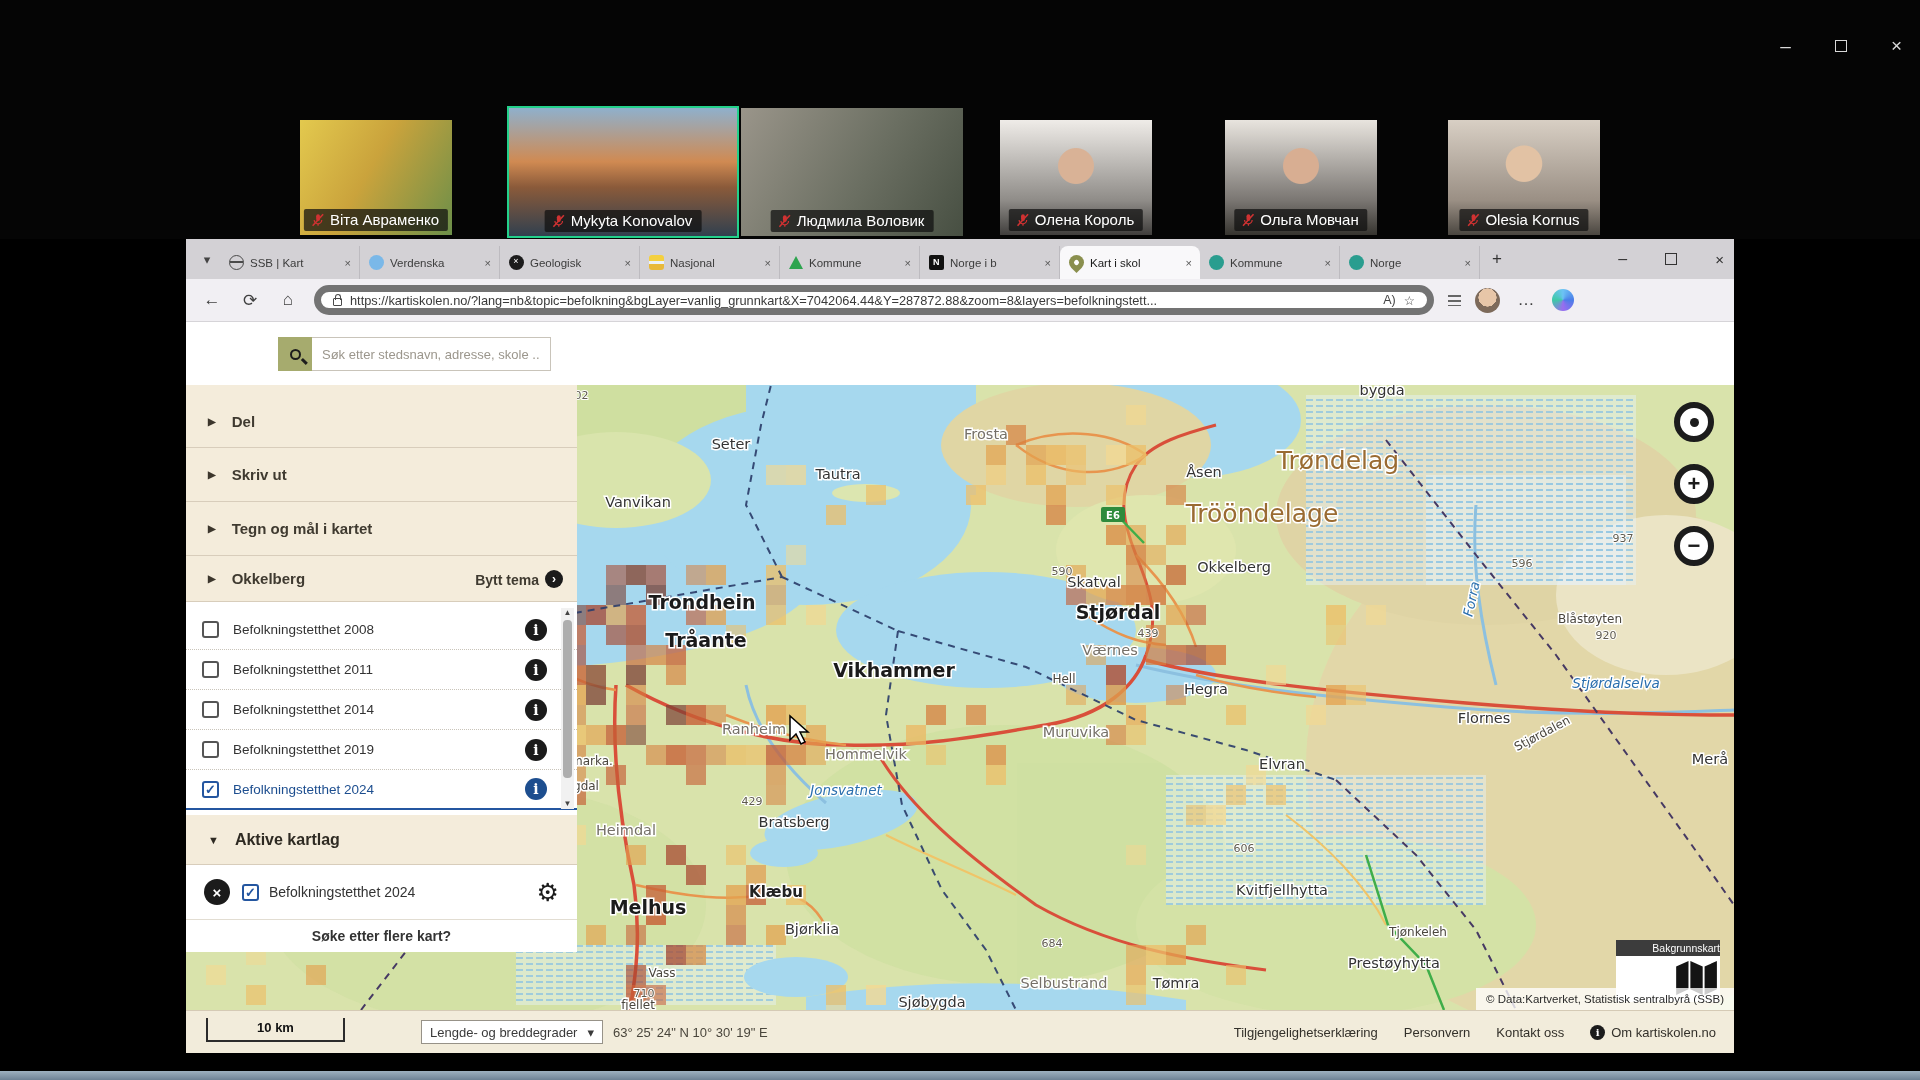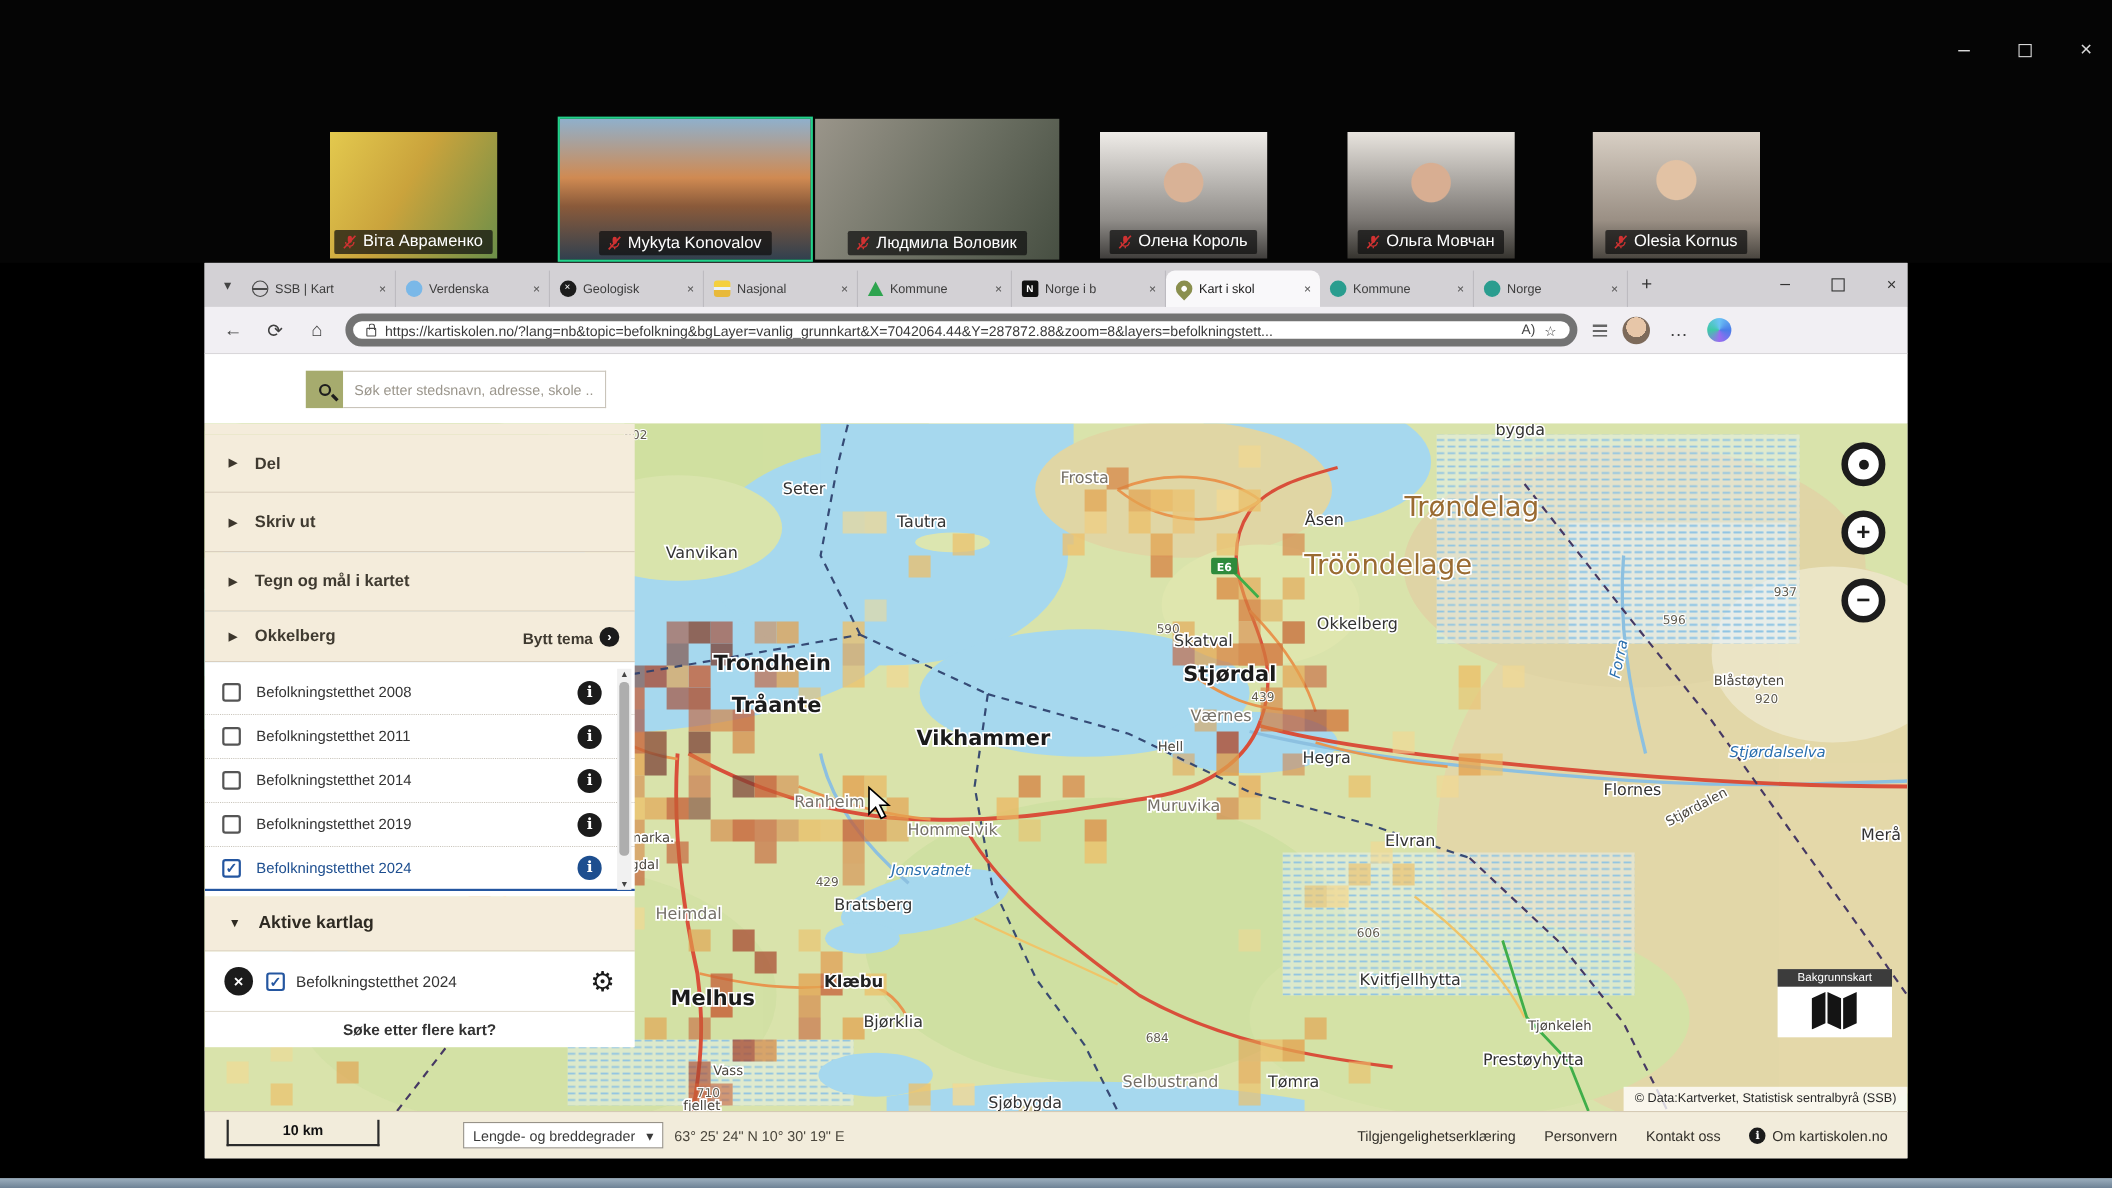--- a/index.html
+++ b/index.html
@@ -71,21 +71,21 @@
   .grid-ic{display:inline-block;letter-spacing:-2px;font-size:13px;color:#3a3a3a;margin-right:4px}
   
   #maparea{position:relative;height:625px;overflow:hidden;background:#d9e3ab}
   #attr{position:absolute;right:0;bottom:0;height:22px;background:rgba(255,255,255,.78);
     font-size:11.5px;color:#2a2a2a;display:flex;align-items:center;padding:0 10px}
   .zbtn{position:absolute;left:1488px;width:40px;height:40px;border-radius:50%;border:6px solid #1c1c1c;
     background:#fff;display:flex;align-items:center;justify-content:center;color:#1c1c1c;font-weight:bold}
   .zbtn .dot{width:9px;height:9px;border-radius:50%;background:#1c1c1c}
   .zbtn.plus{font-size:22px;line-height:1}
   .zbtn.minus{font-size:22px;line-height:1}
-  #bakgrunn{position:absolute;left:1430px;top:496px;width:104px;height:62px;background:#fff;text-align:center}
+  #bakgrunn{position:absolute;left:1430px;top:555px;width:104px;height:62px;background:#fff;text-align:right}
   #bakgrunn .bh{background:#3c3c3c;color:#fff;font-size:10.5px;padding:2px 0}
   
   #sidebar{position:absolute;left:0;top:146px;width:391px}
   .menu-pad{height:10px;background:#f4ecdb}
   .menu-row{background:#f4ecdb;border-bottom:1px solid #d8cdbb;display:flex;align-items:center;
     padding:0 14px 0 22px;font-size:15px;font-weight:bold;color:#3f3a30}
   .menu-row .tri{font-size:10px;margin-right:16px;color:#3c362c}
   .menu-row .right{margin-left:auto;display:flex;align-items:flex-end;gap:6px;font-size:14px}
   .circ-arrow{width:18px;height:18px;border-radius:50%;background:#1b1b1b;color:#fff;font-size:12px;
     display:flex;align-items:center;justify-content:center;font-weight:bold;line-height:1}

